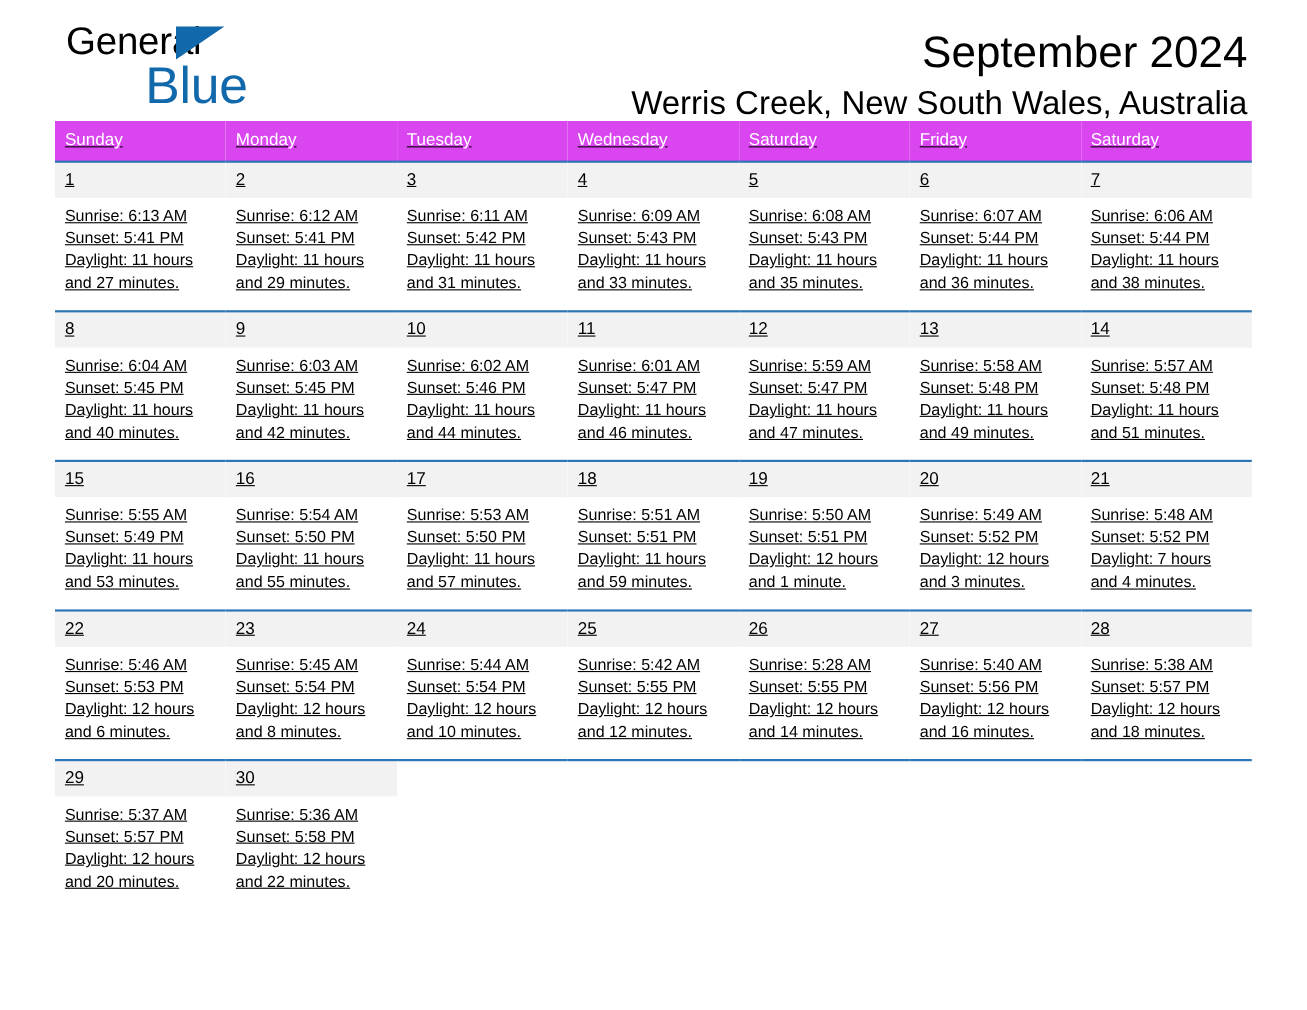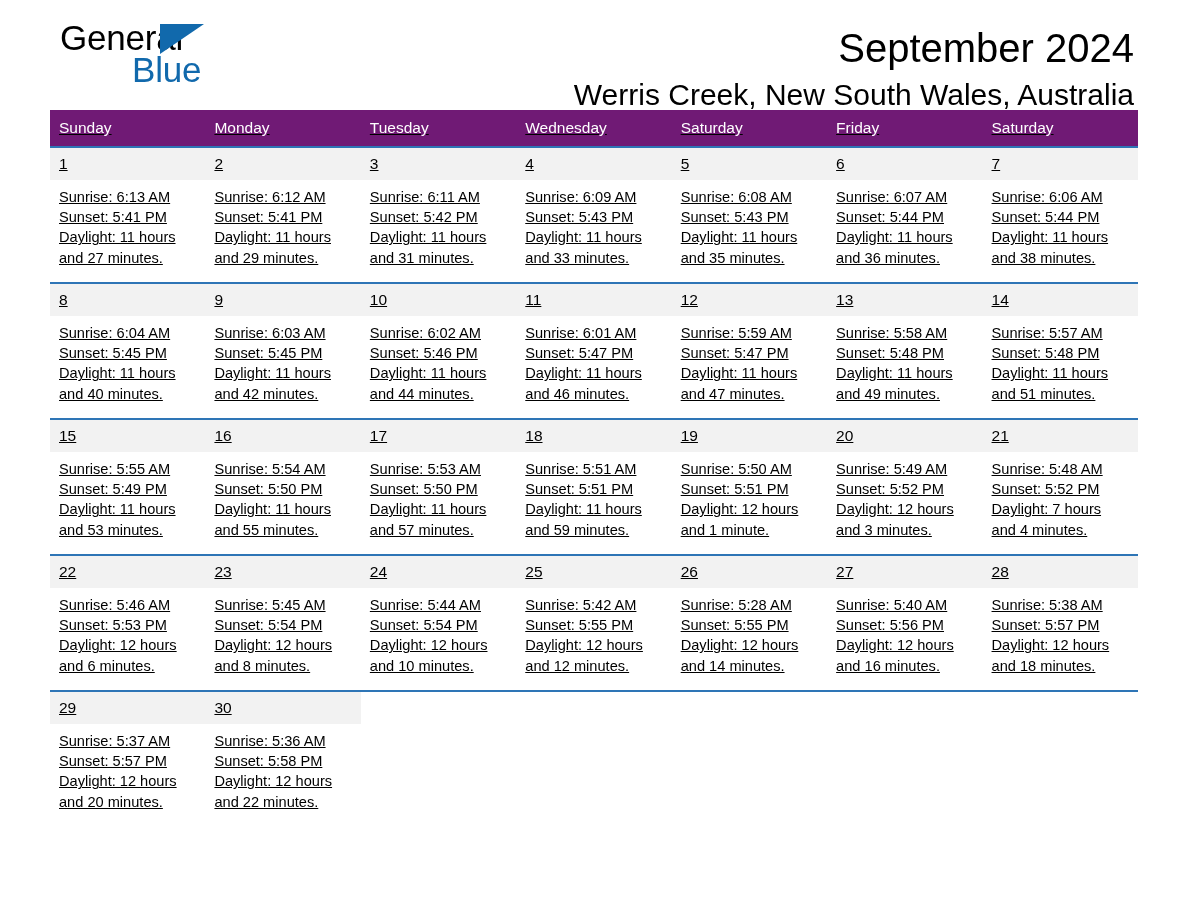--- a/index.html
+++ b/index.html
@@ -50,21 +50,21 @@
     top: 14px;
     width: 0;
     height: 0;
     border-left: 44px solid #1169ac;
     border-bottom: 30px solid transparent;
   }
   .logo-line2 {
     position: absolute;
     left: 72px;
     top: 40px;
-    font-size: 35px;
+    font-size: 47px;
     color: #1169ac;
     letter-spacing: -0.2px;
     font-family: "Liberation Sans", sans-serif;
   }
   .title-block {
     position: absolute;
     right: 4px;
     top: 0;
     text-align: right;
   }
@@ -88,21 +88,21 @@
 
   
   .calendar {
     width: 1088px;
     border-collapse: collapse;
     table-layout: fixed;
   }
   .calendar col { width: 155.43px; }
 
   thead th {
-    background: #701a75;
+    background: #d946ef;
     color: #ffffff;
     font-size: 15.5px;
     font-weight: normal;
     text-align: left;
     padding: 9px 0 9px 9px;
     height: 18px;
     box-sizing: border-box;
     margin-top: 18px;
   }
 

